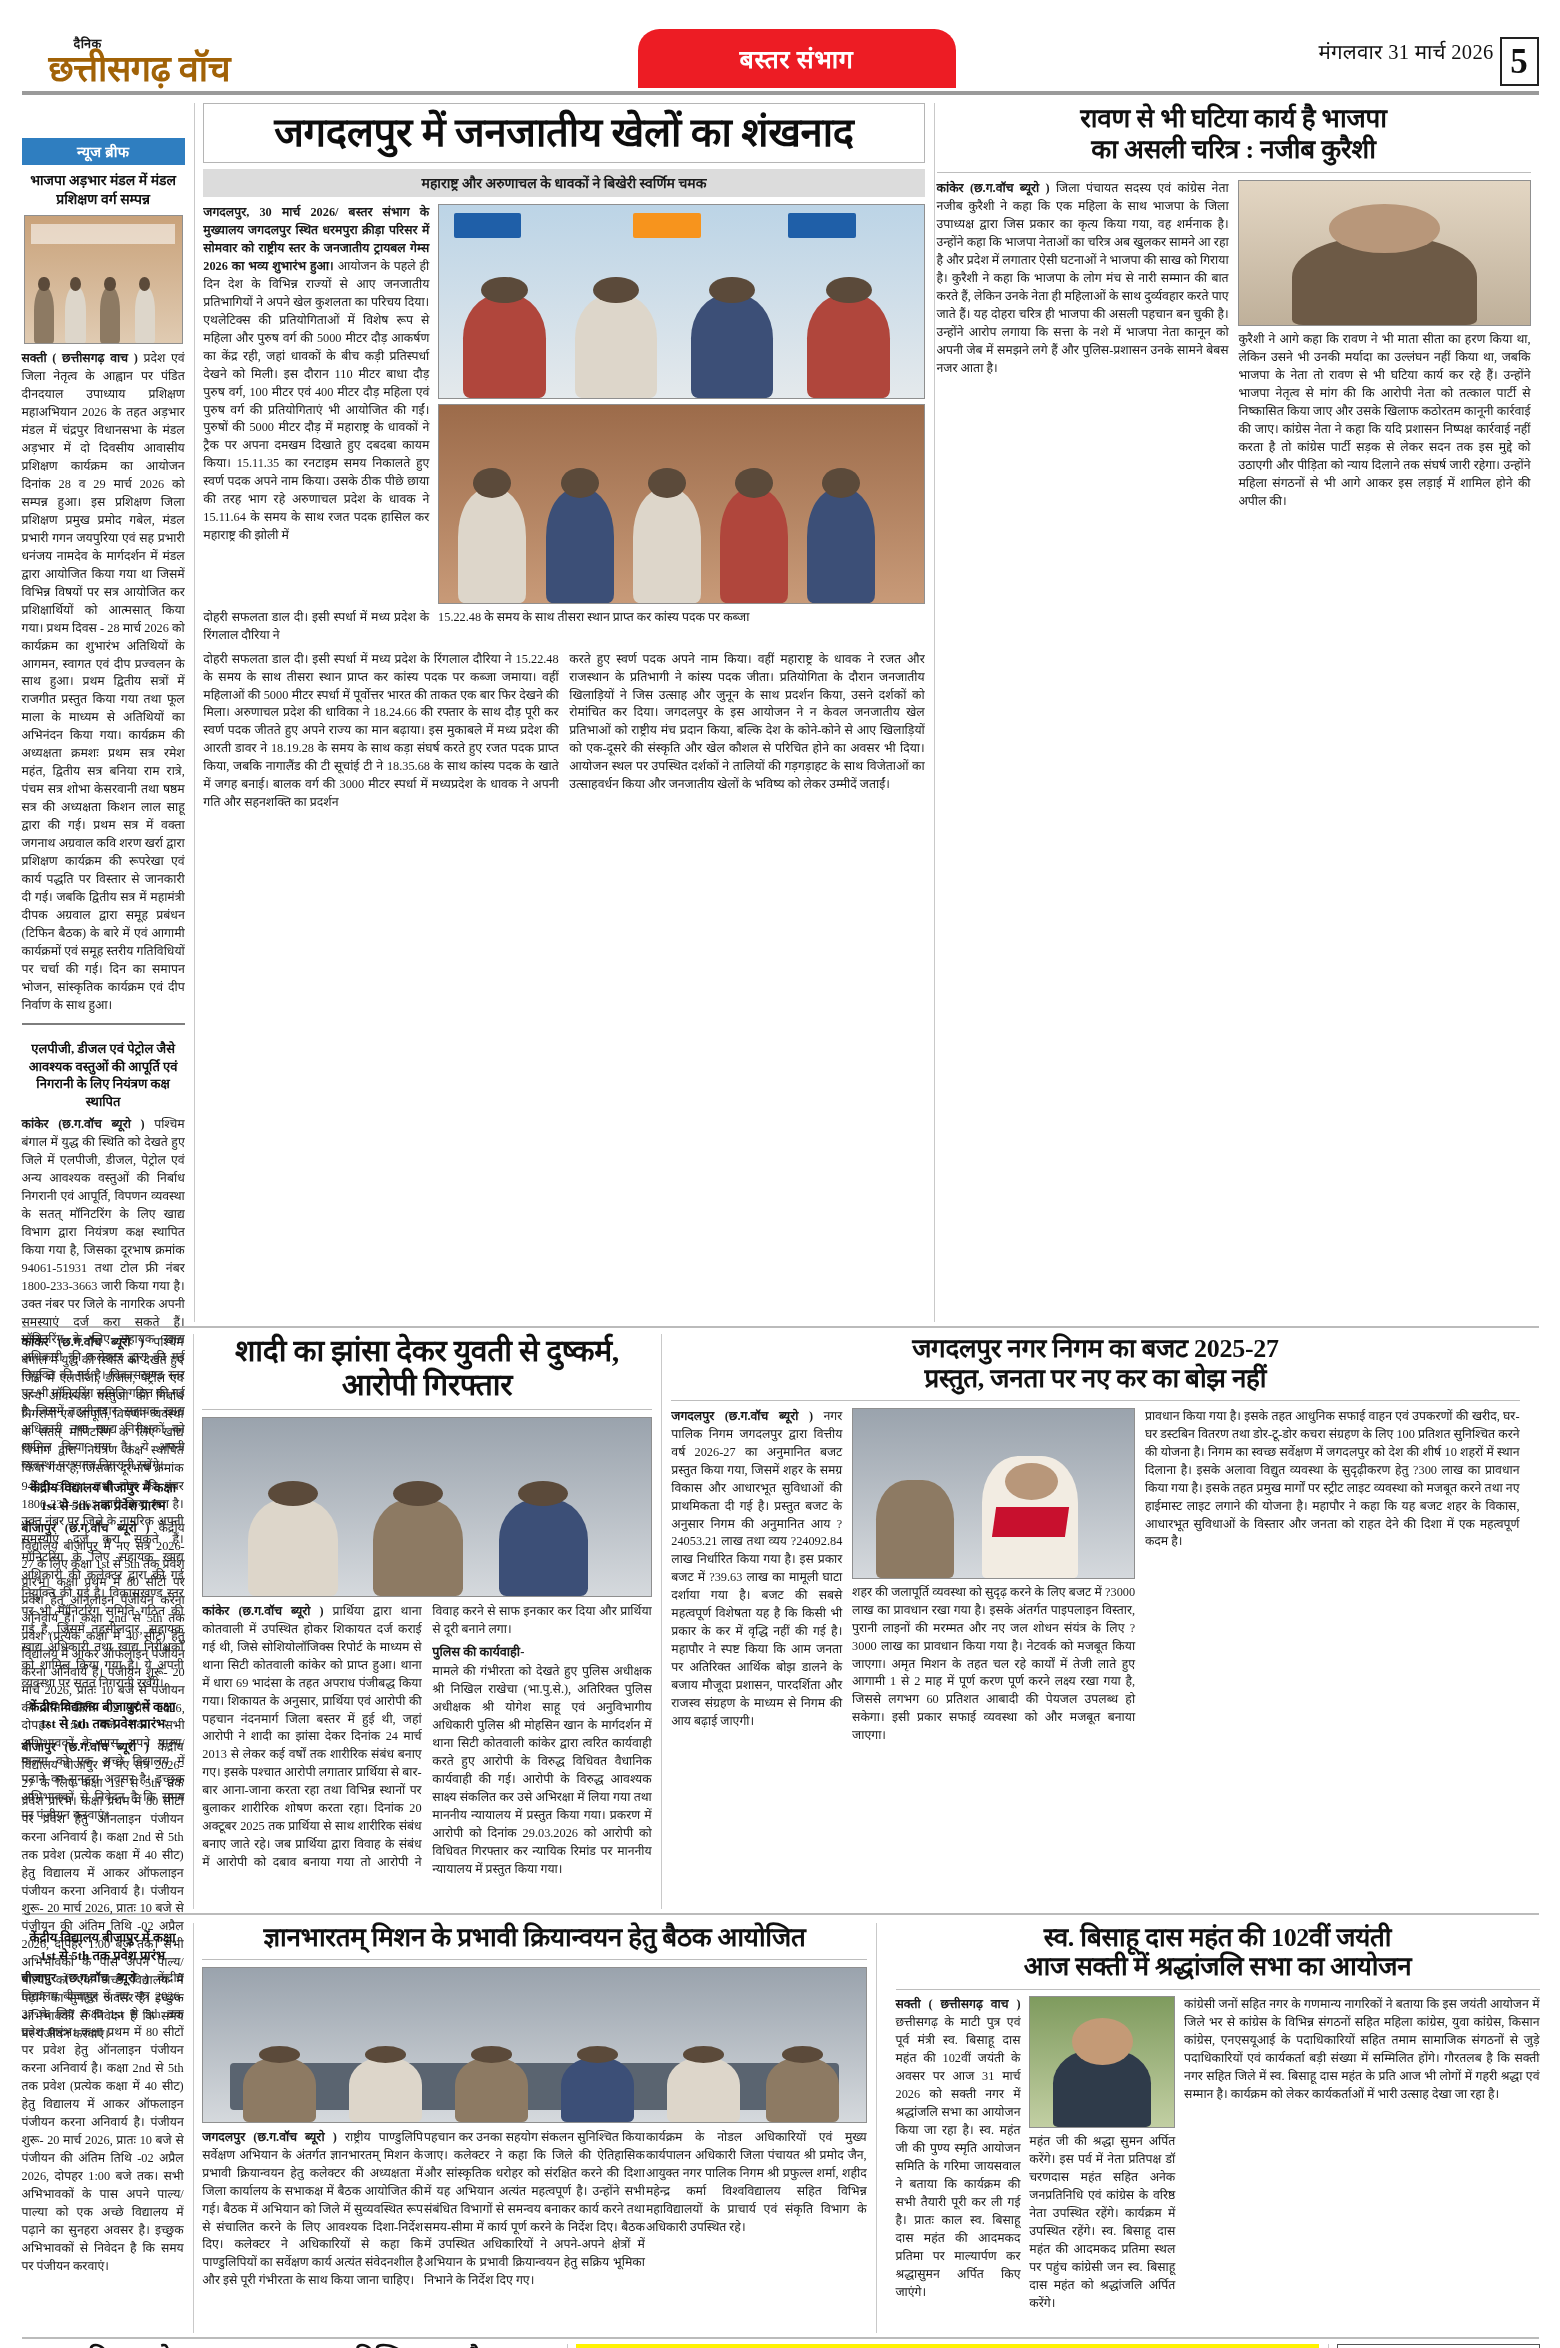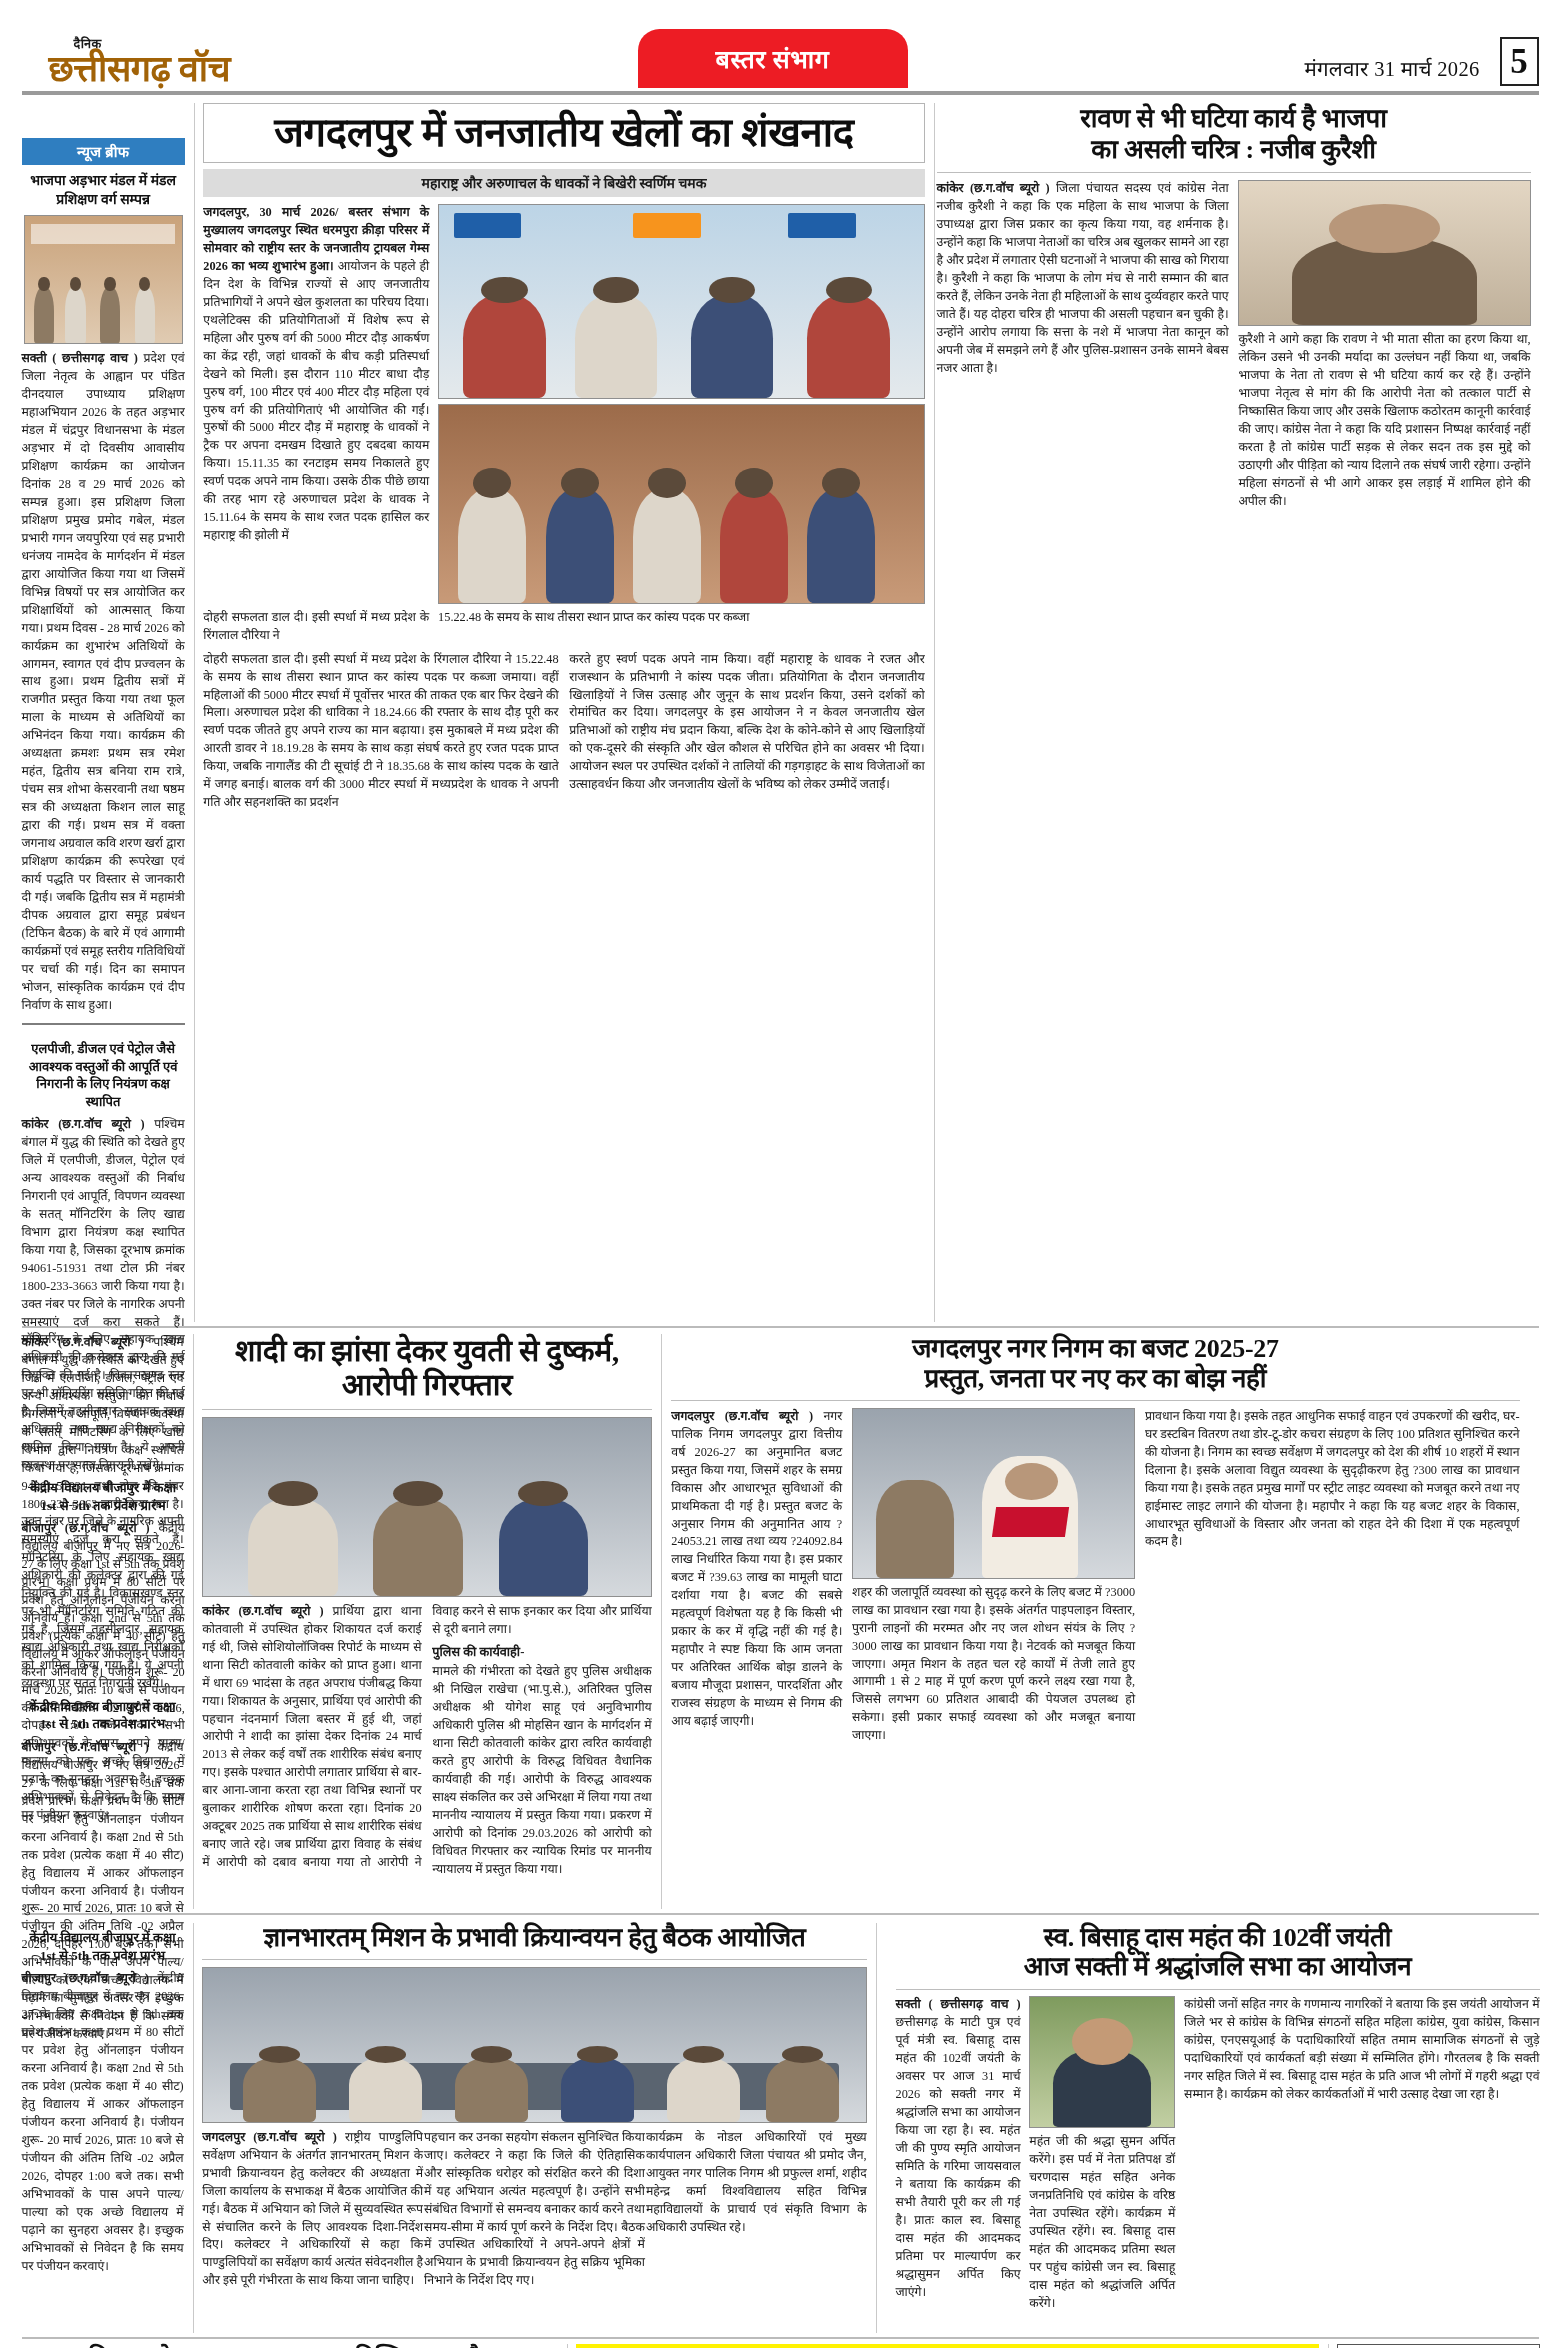--- a/index.html
+++ b/index.html
@@ -12,27 +12,27 @@
   }
   .page { width: 1560px; height: 2348px; padding: 17.6px 21.5px 9.8px 21.5px; position: relative; }
 
   
   .masthead { display: flex; align-items: flex-end; height: 70px; position: relative; }
   .logo-wrap { width: 322px; padding-left: 27px; }
   .logo-small { font-size: 12.7px; font-weight: bold; letter-spacing: 0.5px; line-height: 1; margin-left: 25px; color:#1a1a1a;}
   .logo-main { font-size: 36px; font-weight: bold; line-height: 1.02; letter-spacing: -0.5px; color:#a16207; }
   .section-tag {
     position: absolute; left: 616px; bottom: 0px;
-    width: 270px; height: 59px;
+    width: 318px; height: 59px;
     background: #ed1c24; color: #fff;
     display: flex; align-items: center; justify-content: center;
     font-size: 25px; font-weight: bold; letter-spacing: 0.5px;
     border-radius: 21.5px 21.5px 0 0;
   }
-  .date-block { margin-left: auto; display: flex; align-items: flex-end; gap: 20px; padding-bottom: 2px;}
+  .date-block { margin-left: auto; display: flex; align-items: flex-start; gap: 6px; padding-bottom: 2px;}
   .date-text { font-size: 20.5px; letter-spacing: 0.3px; padding-bottom: 3.9px; }
   .page-no {
     border: 2px solid #222; width: 39px; height: 49px;
     display: flex; align-items: center; justify-content: center;
     font-size: 35px; font-weight: bold; line-height: 1;
   }
   .mast-rule { height: 3.9px; background: #9a9a9a; margin-top: 3.9px; }
 
   
   .body-grid { display: flex; gap: 0; margin-top: 7.8px; height: 1219px; }

